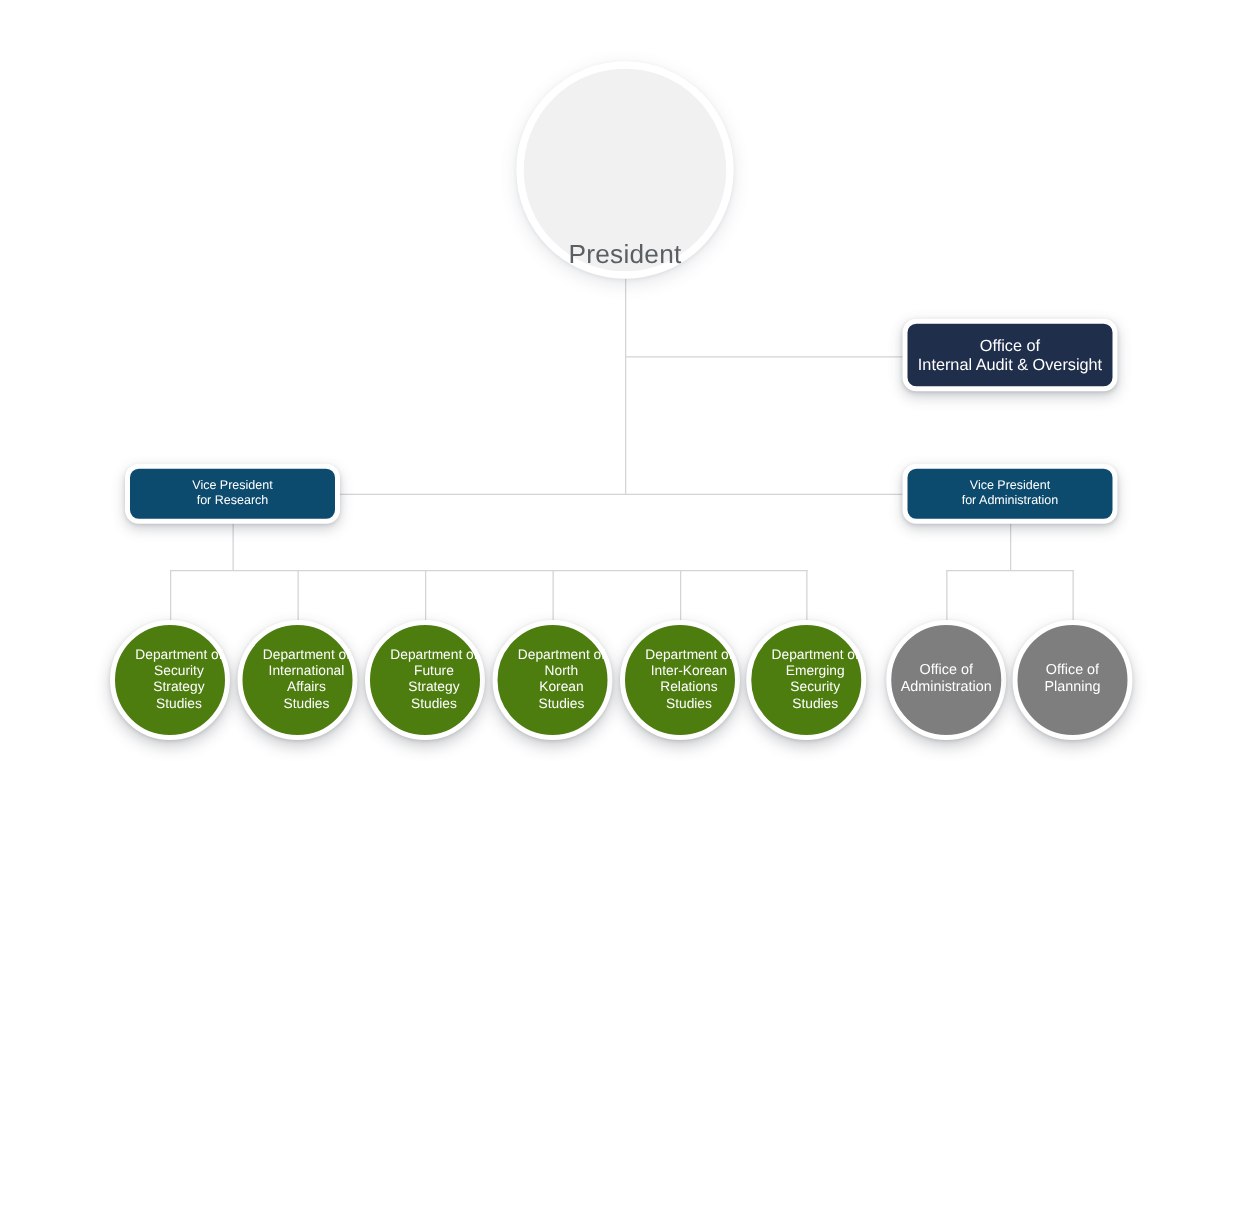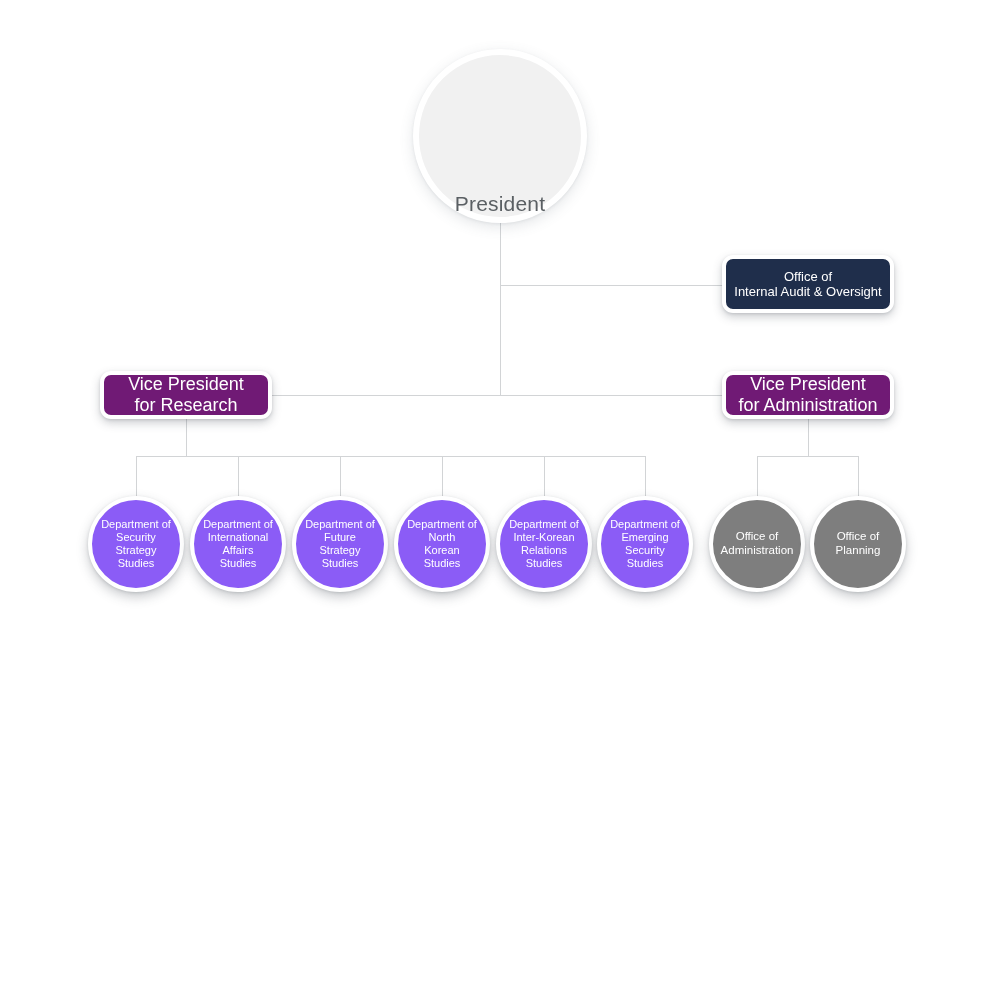--- a/index.html
+++ b/index.html
@@ -62,36 +62,37 @@
     border: 4px solid #ffffff;
     font-size: 13px;
     padding: 4px 8px;
     box-shadow: 0 4px 10px rgba(60,70,80,0.26),
                 0 1px 3px rgba(60,70,80,0.16);
   }
   .node.rect.navy {
     background: #1f2e4b;
   }
   .node.rect.slate {
-    background: #701a75;
-    font-size: 18px;
+    background: #0c4a6e;
+    font-size: 10px;
     text-align: center;
   }
 
   
   .node.circle {
     border-radius: 50%;
     border: 4px solid #ffffff;
     font-size: 11px;
     padding: 2px;
     box-shadow: 0 5px 12px rgba(60,70,80,0.28),
                 0 1px 3px rgba(60,70,80,0.18);
   }
   .node.circle.dept {
-    background: #8b5cf6;
+    background: #4d7c0f;
+    justify-content: flex-end;
   }
   .node.circle.office {
     background: #7e7e7e;
     font-size: 11.5px;
   }
 
   .node .label {
     display: block;
     white-space: pre-line;
     pointer-events: none;

